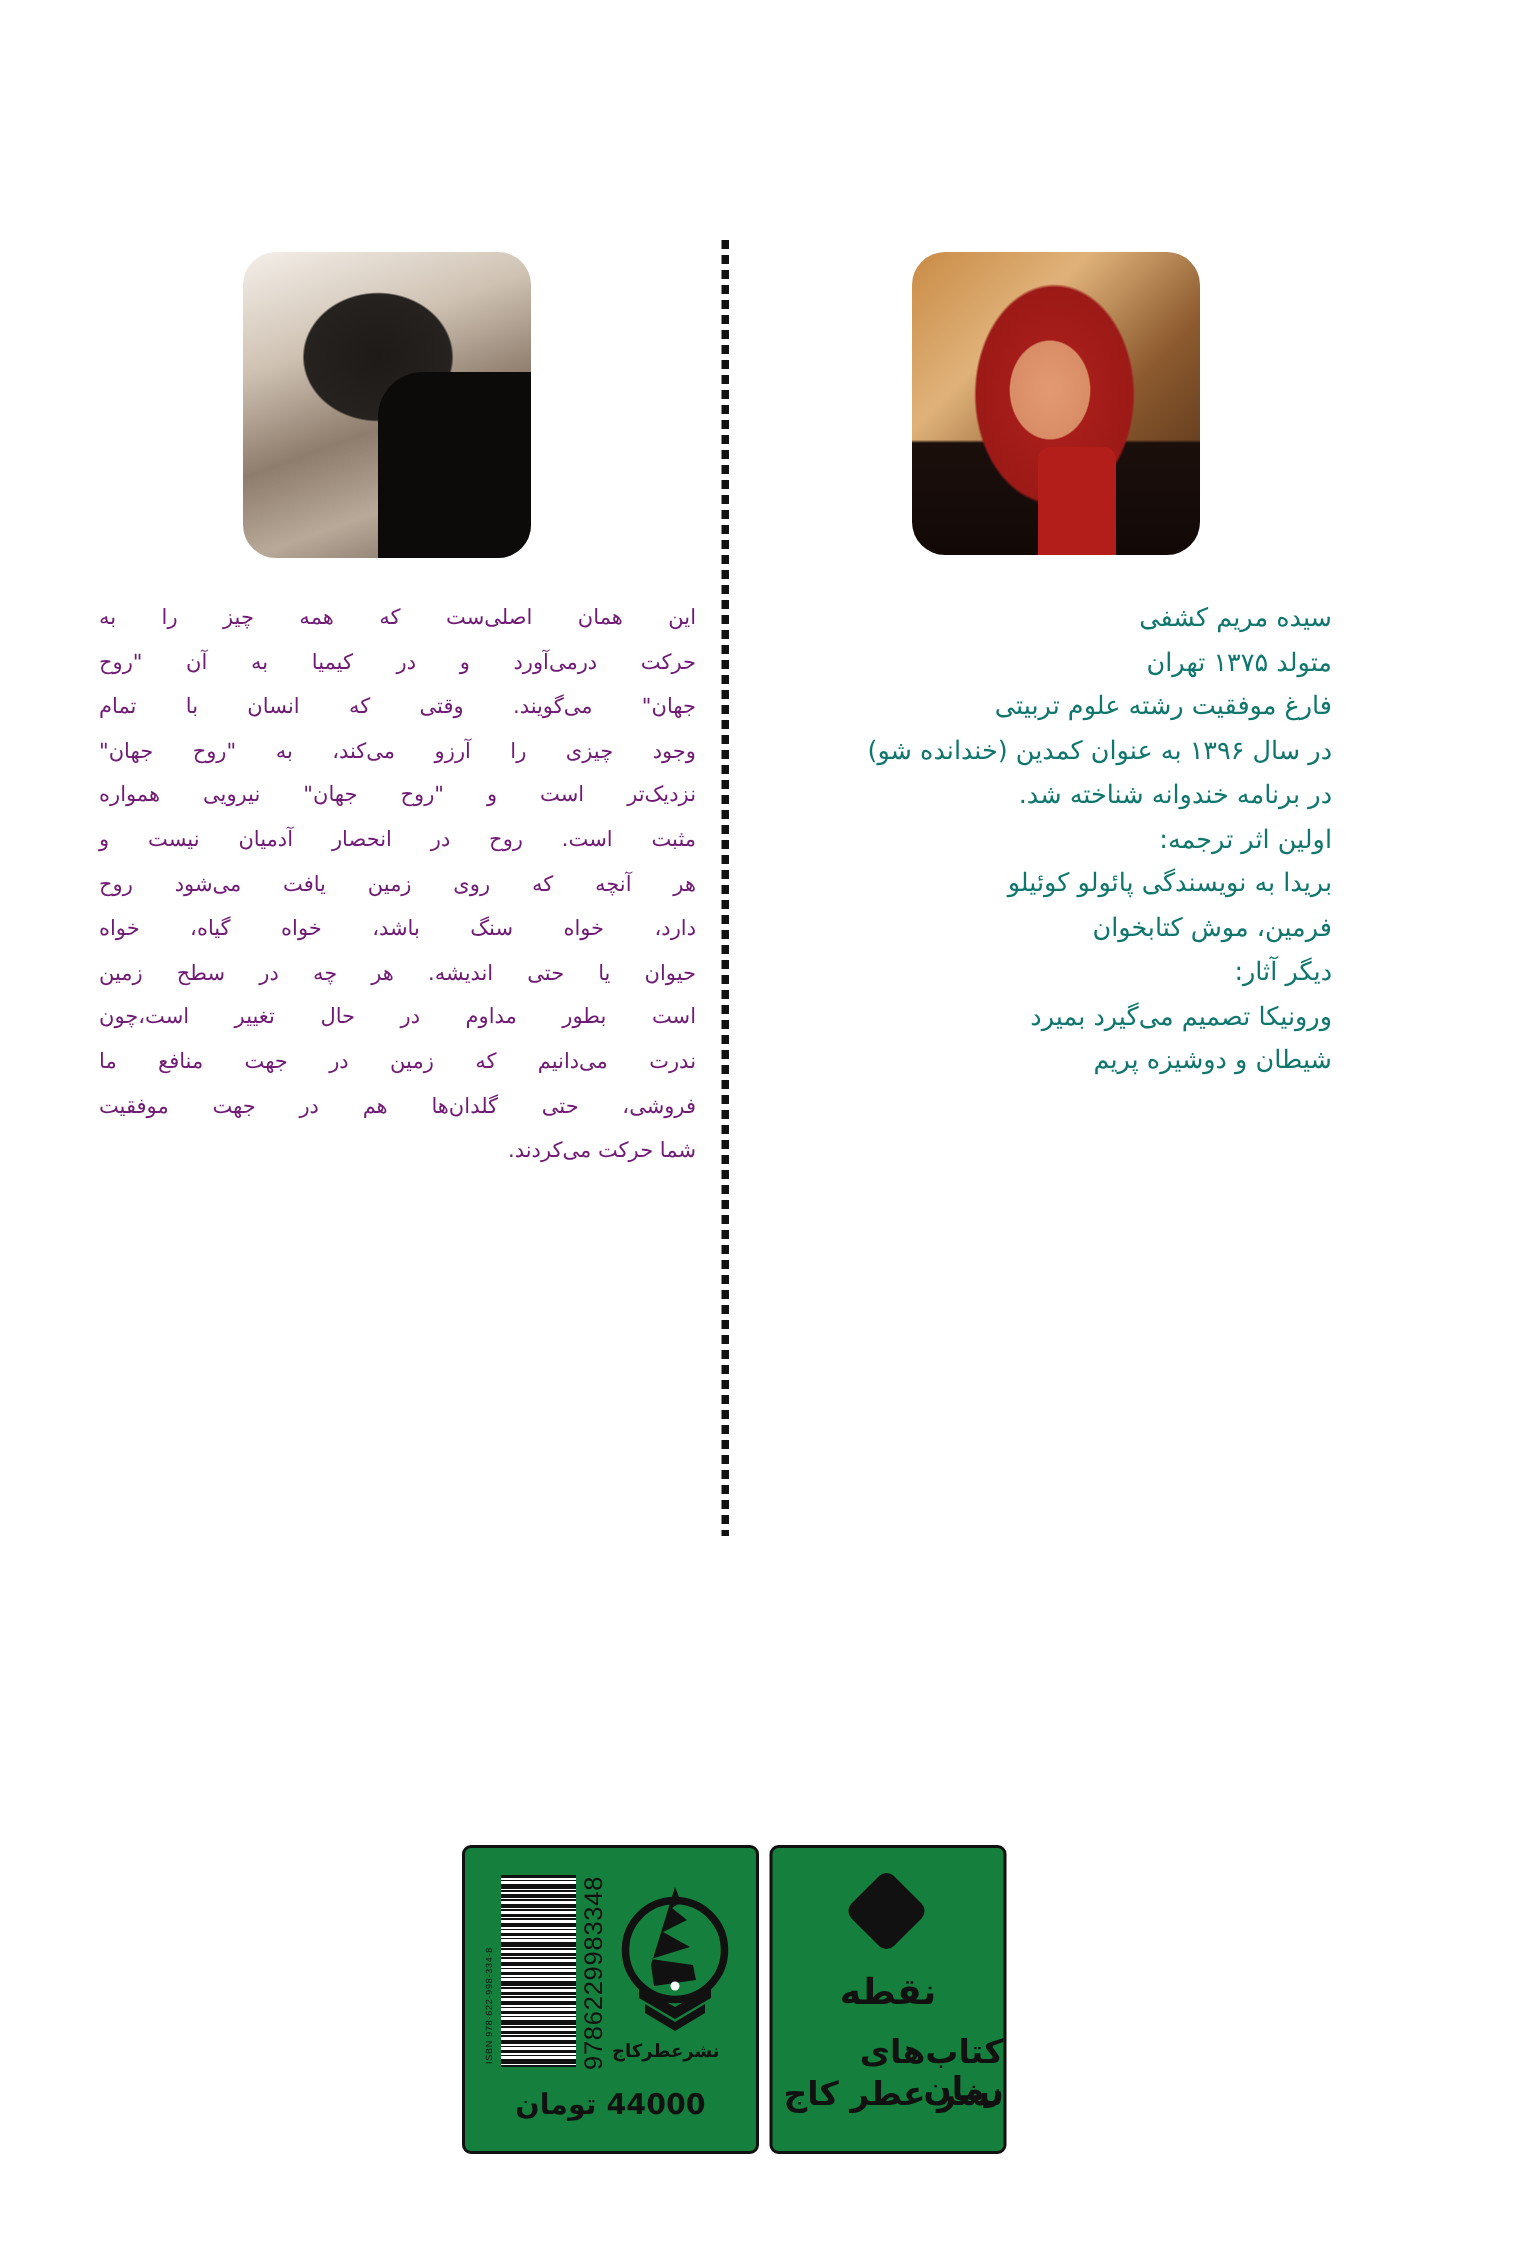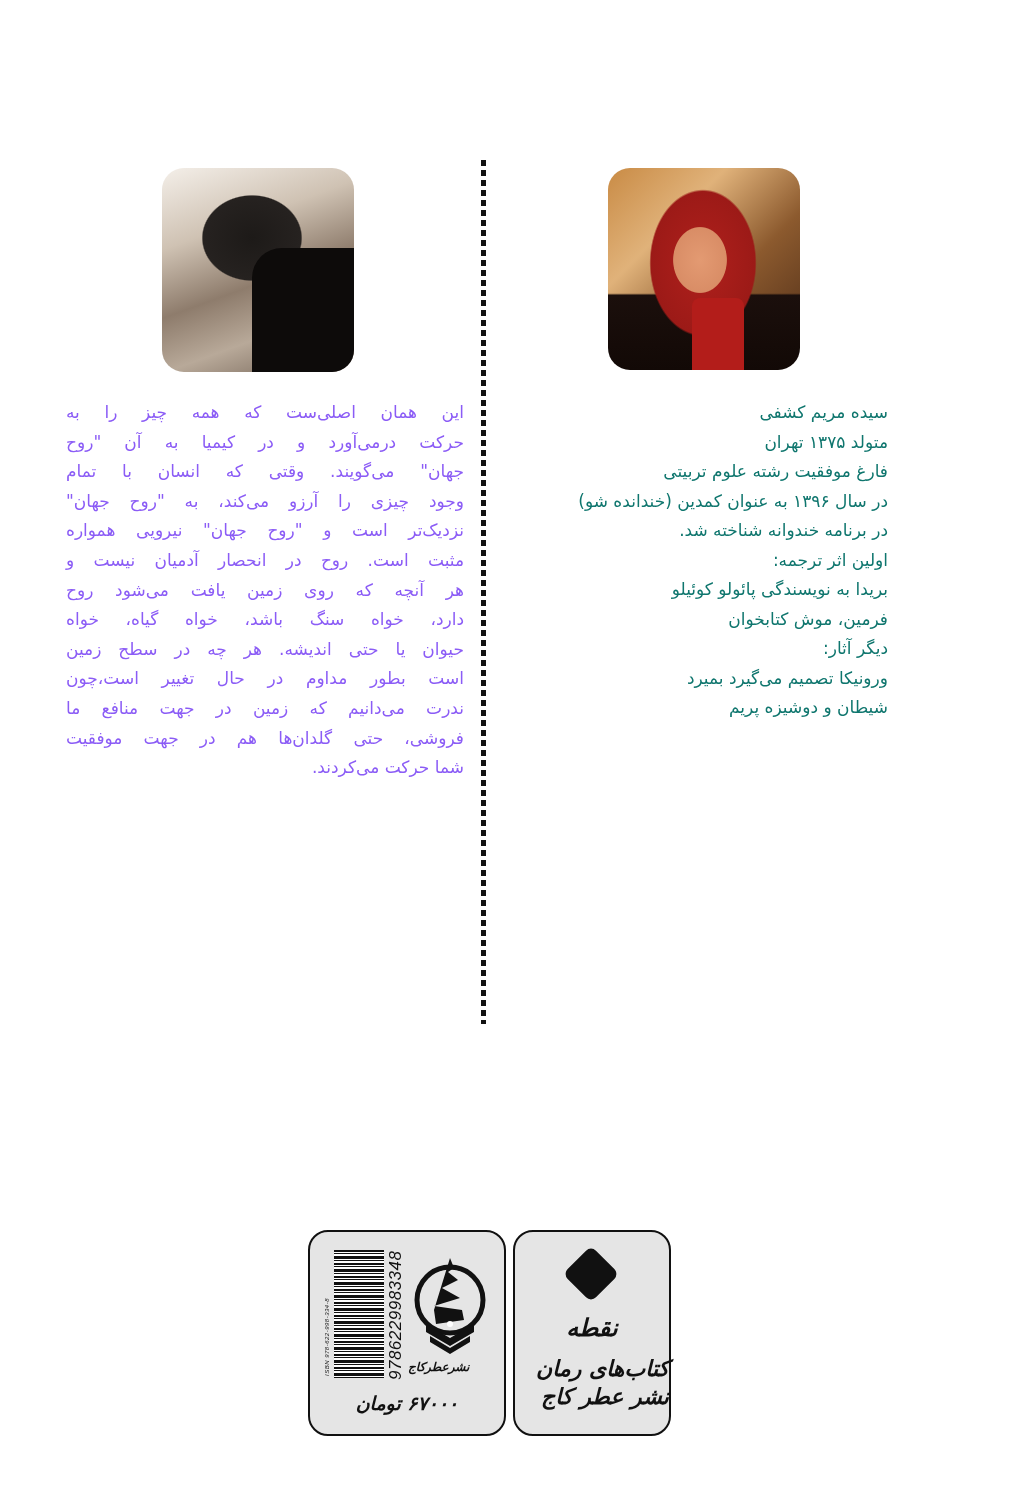--- a/index.html
+++ b/index.html
@@ -76,34 +76,33 @@
     }
     .bio div { white-space: nowrap; }
     .excerpt {
       position: absolute;
       left: 66px;
       top: 398px;
       width: 398px;
       direction: rtl;
       text-align: justify;
       text-align-last: justify;
-      font-size: 17px;
+      font-size: 14px;
       line-height: 29.6px;
-      color: #8b5cf6;
+      color: #701a75;
     }
     .excerpt div { text-align: justify; text-align-last: justify; white-space: nowrap; }
     .excerpt div.last { text-align-last: right; }
     .badge {
       position: absolute;
       top: 1230px;
       border: 2.5px solid #111;
-      border-radius: 20px;
-      background: #e5e5e5;
+      border-radius: 6px;
+      background: #15803d;
       box-sizing: border-box;
-      font-style: italic;
     }
     .badge-price {
       left: 308px;
       width: 198px;
       height: 206px;
     }
     .badge-publisher {
       left: 513px;
       width: 158px;
       height: 206px;
@@ -247,21 +246,21 @@
   <div class="barcode-text">ISBN 978-622-998-334-8</div>
   <div class="barcode-number">9786229983348</div>
   <svg class="logo" viewBox="0 0 72 104">
     <circle cx="36" cy="46" r="33" fill="none" stroke="#111" stroke-width="5"></circle>
     <path d="M36 4 L40 14 L34 18 L44 26 L28 34 L46 44 L20 52 L48 56 L50 66 L22 70 L20 56 Z" fill="#111"></path>
     <path d="M12 70 L36 84 L60 70 L60 78 L36 92 L12 78 Z" fill="#111"></path>
     <path d="M16 82 L36 94 L56 82 L56 88 L36 100 L16 88 Z" fill="#111"></path>
     <circle cx="36" cy="70" r="3" fill="#fff"></circle>
   </svg>
   <div class="logo-caption">نشرعطرکاج</div>
-  <div class="price">۶۷۰۰۰ تومان</div>
+  <div class="price">44000 تومان</div>
 </div>
 
 <div class="badge badge-publisher">
   <div class="diamond"></div>
   <div class="pub-name">نقطه</div>
   <div class="pub-line l1">کتاب‌های رمان</div>
   <div class="pub-line l2">نشر عطر کاج</div>
 </div>
 
 </body></html>

